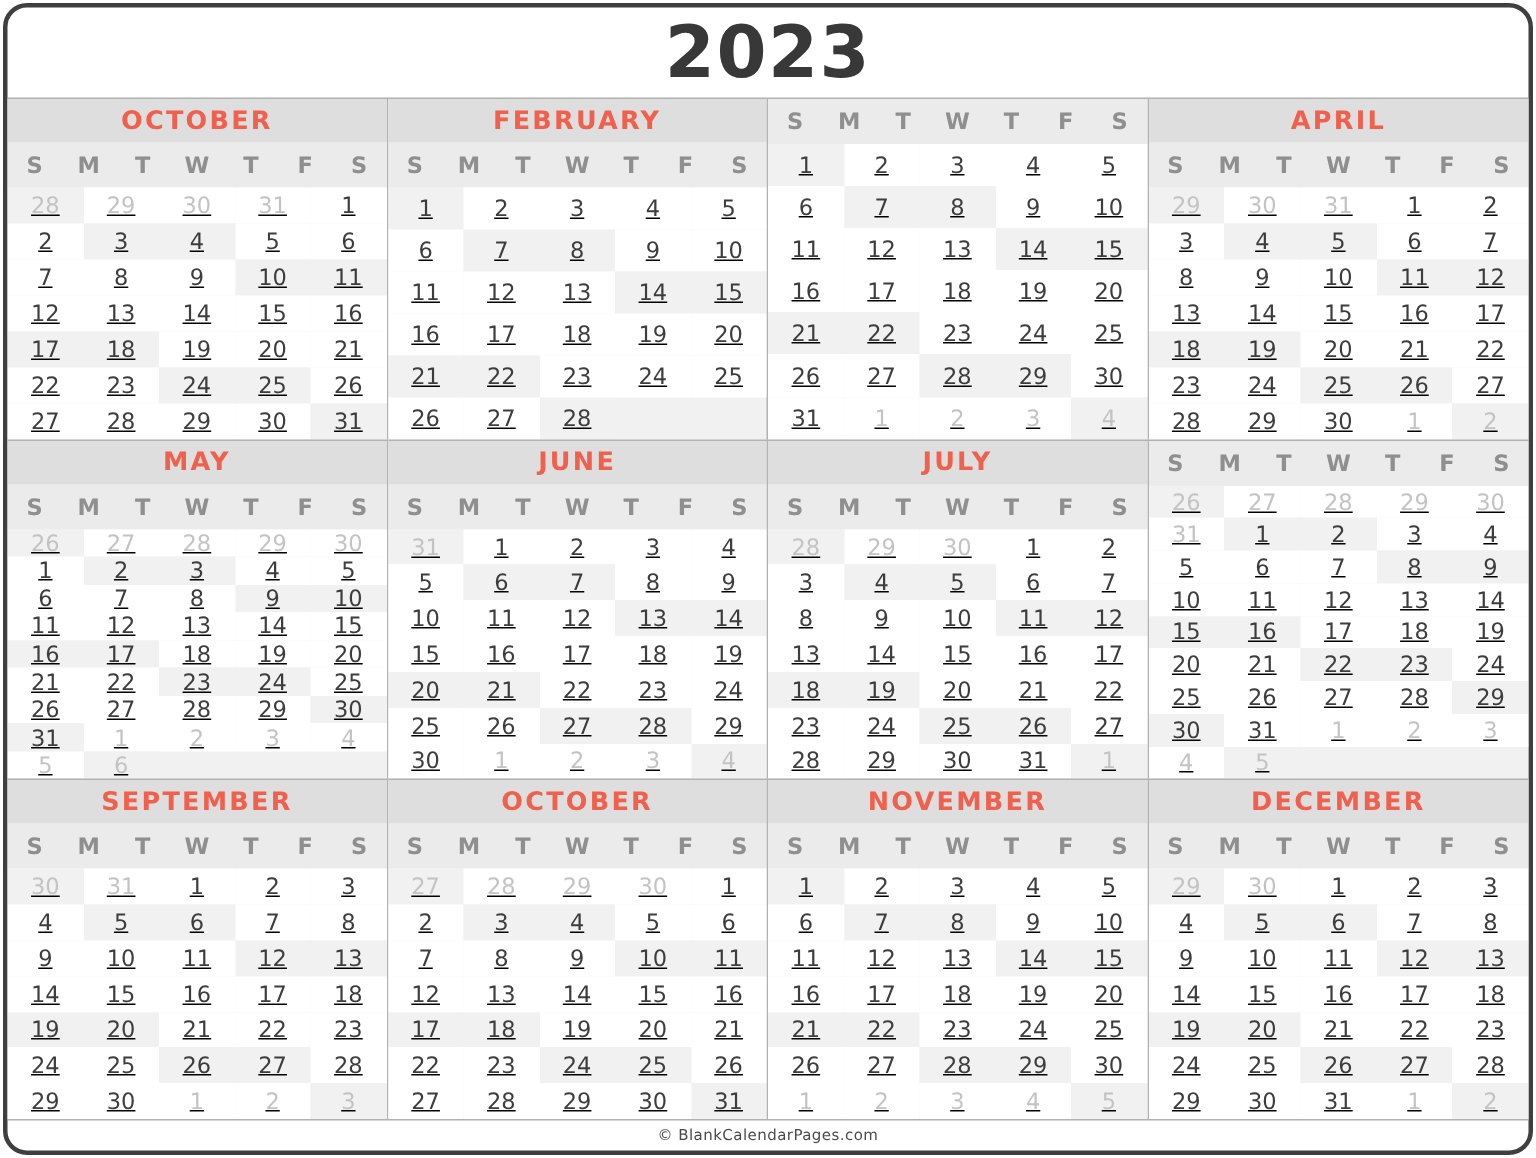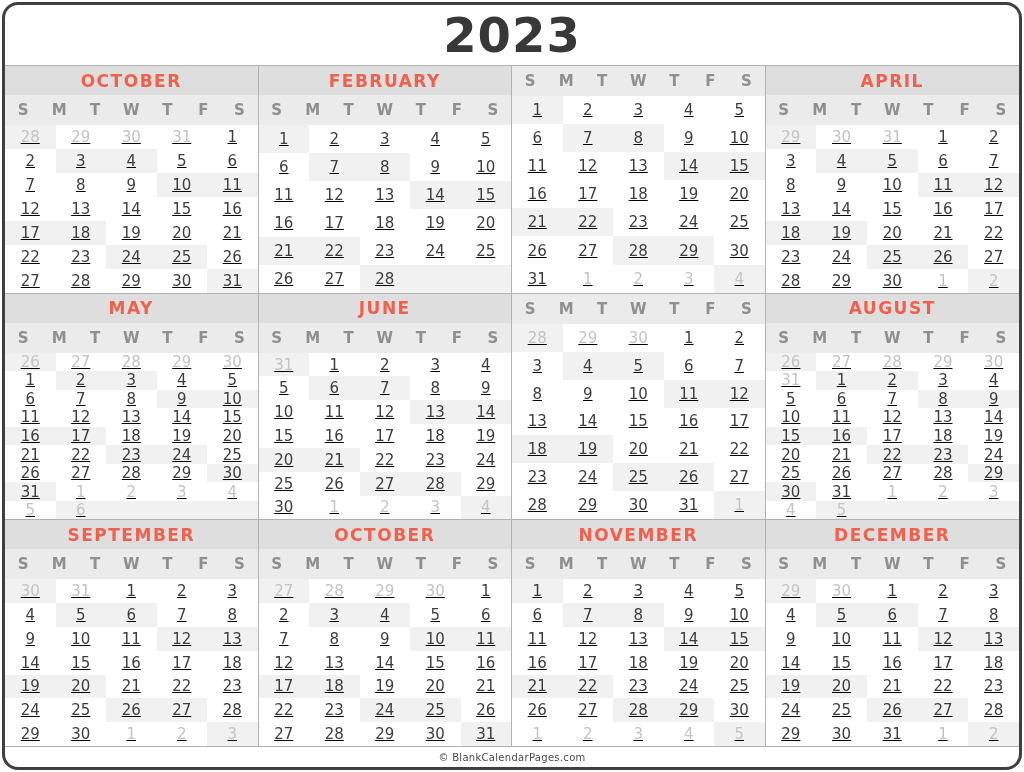--- a/index.html
+++ b/index.html
@@ -359,20 +359,21 @@
           <div class="cell weekend">28</div>
           <div class="cell">29</div>
           <div class="cell">30</div>
           <div class="cell other">1</div>
           <div class="cell other">2</div>
           <div class="cell other">3</div>
           <div class="cell weekend other">4</div>
         </div>
       </div>
       <div class="month">
+        <div class="month-title">JULY</div>
         <div class="dow-row">
           <div class="dow">S</div>
           <div class="dow">M</div>
           <div class="dow">T</div>
           <div class="dow">W</div>
           <div class="dow">T</div>
           <div class="dow">F</div>
           <div class="dow">S</div>
         </div>
         <div class="dates">
@@ -407,21 +408,20 @@
           <div class="cell weekend">26</div>
           <div class="cell">27</div>
           <div class="cell">28</div>
           <div class="cell">29</div>
           <div class="cell">30</div>
           <div class="cell">31</div>
           <div class="cell weekend other">1</div>
         </div>
       </div>
       <div class="month">
-        <div class="month-title">AUGUST</div>
         <div class="dow-row">
           <div class="dow">S</div>
           <div class="dow">M</div>
           <div class="dow">T</div>
           <div class="dow">W</div>
           <div class="dow">T</div>
           <div class="dow">F</div>
           <div class="dow">S</div>
         </div>
         <div class="dates">

